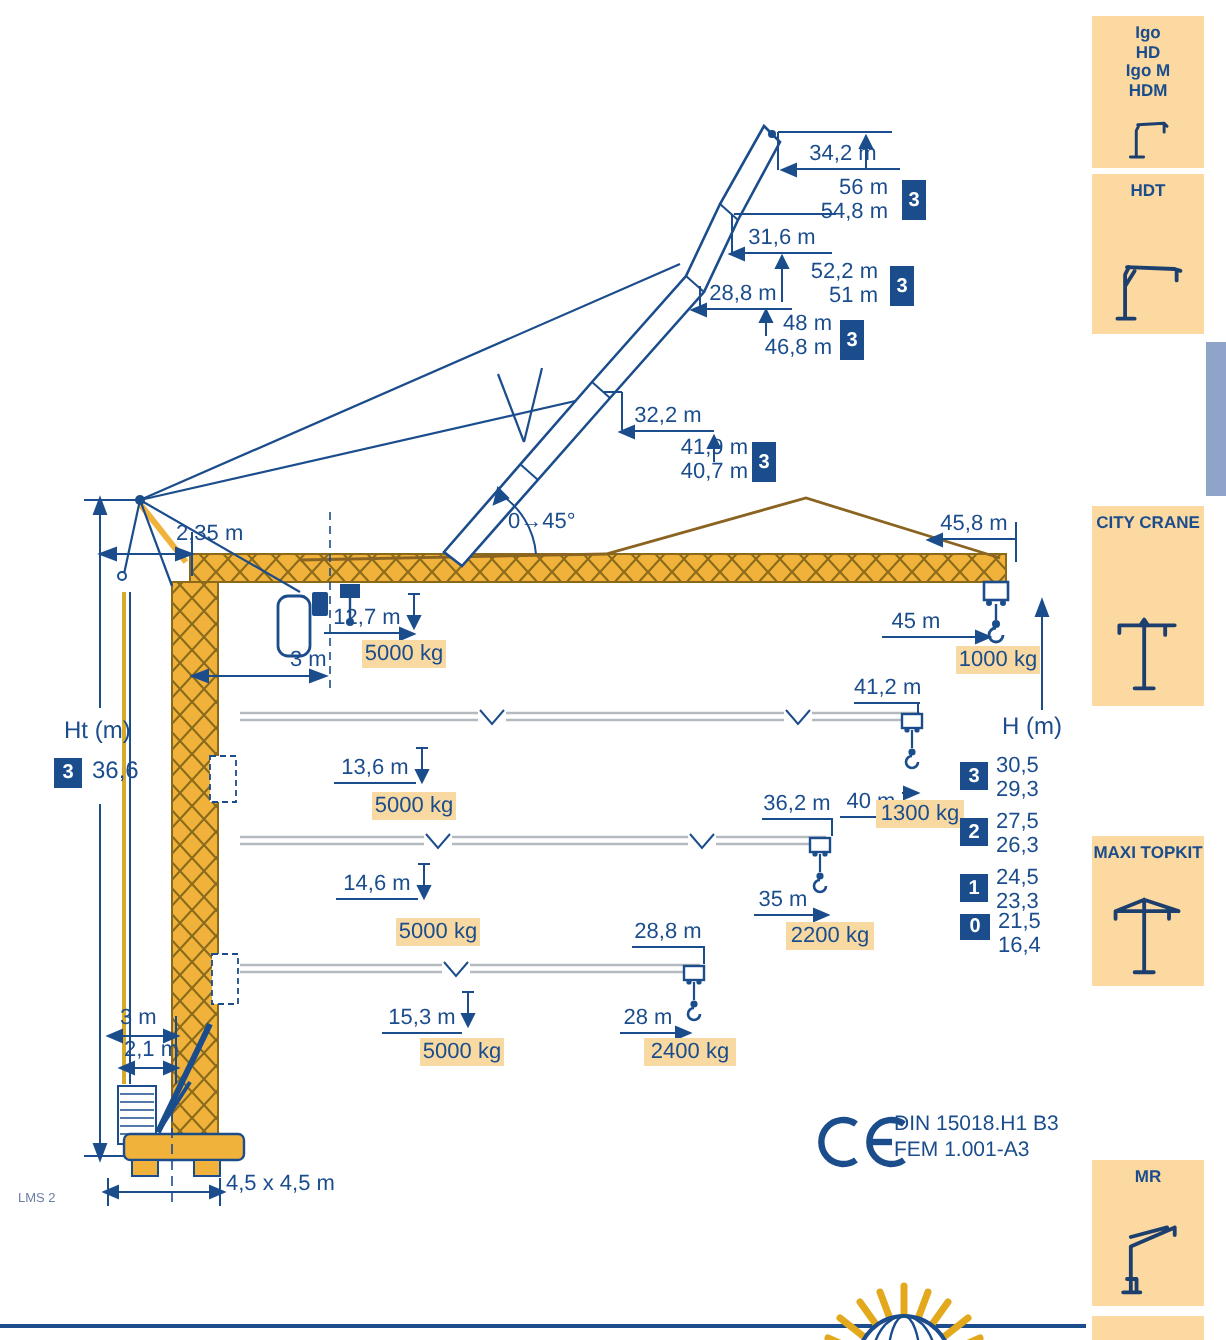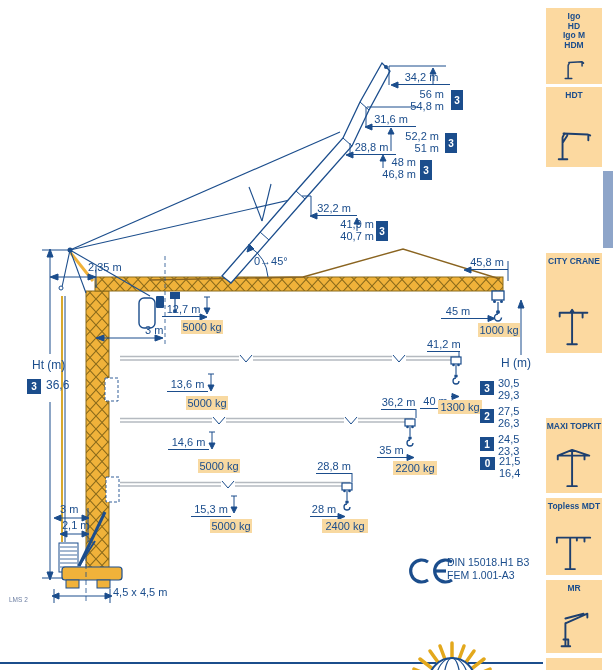--- a/index.html
+++ b/index.html
@@ -372,26 +372,20 @@
   </div>
 
 
   <div class="sb-item" style="top:418px;height:75px">
     <div class="sb-label">MAXI TOPKIT</div>
     <svg class="sb-icon" width="42" height="42" viewBox="0 0 44 42">
       <path d="M20 40 V9 M20 9 V2 M20 2 L5 8 M20 2 L38 8 M5 8 h33 M5 8 v4 M33 8 v4 M15 40 h10"></path>
     </svg>
   </div>
 
-  <div class="sb-item" style="top:498px;height:77px">
-    <div class="sb-label">Topless MDT</div>
-    <svg class="sb-icon" width="42" height="40" viewBox="0 0 44 42">
-      <path d="M18 40 V8 M4 7 H39 M4 7 v5 M33 7 v4 M13 40 h10 M25 7 v3"></path>
-    </svg>
-  </div>
 
   <div class="sb-item" style="top:580px;height:73px">
     <div class="sb-label">MR</div>
     <svg class="sb-icon" width="42" height="40" viewBox="0 0 44 40">
       <path d="M13 38 V14 M13 14 L36 4 M36 4 v4 M13 9 L32 4 M9 38 h9 M11 31 h5 v7"></path>
     </svg>
   </div>
 
   <div class="sb-item" style="top:658px;height:12px"></div>
 

